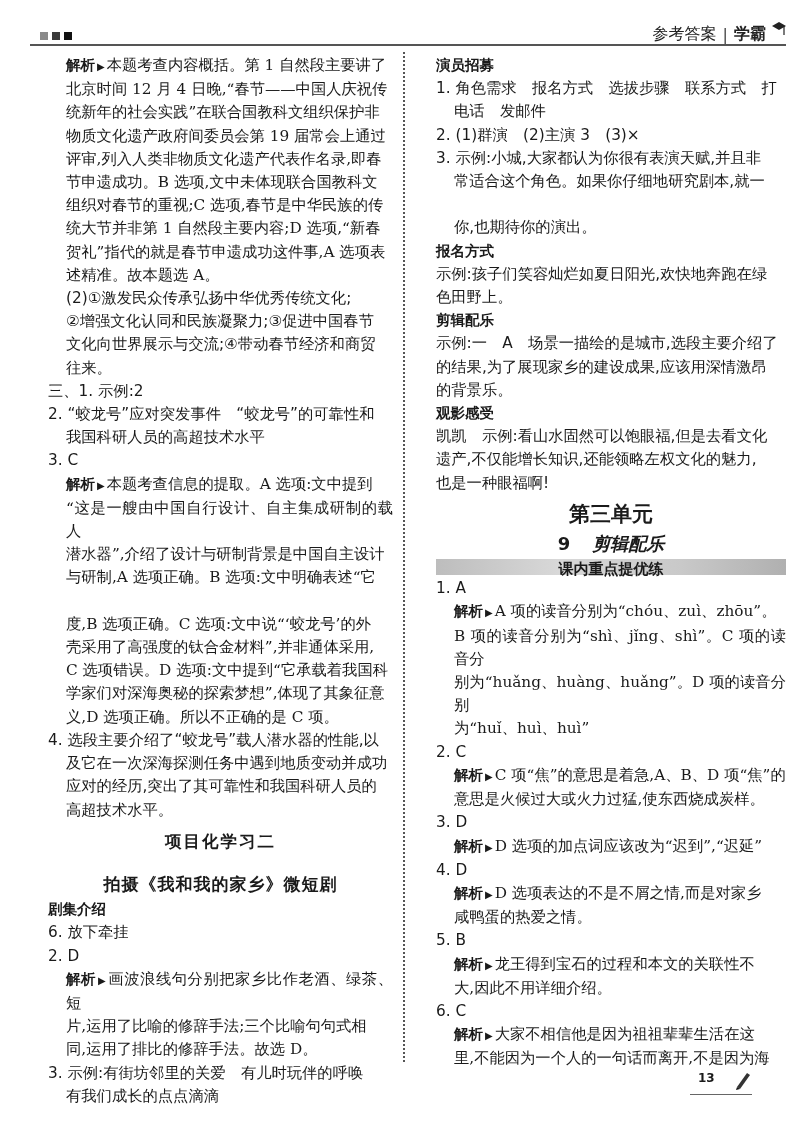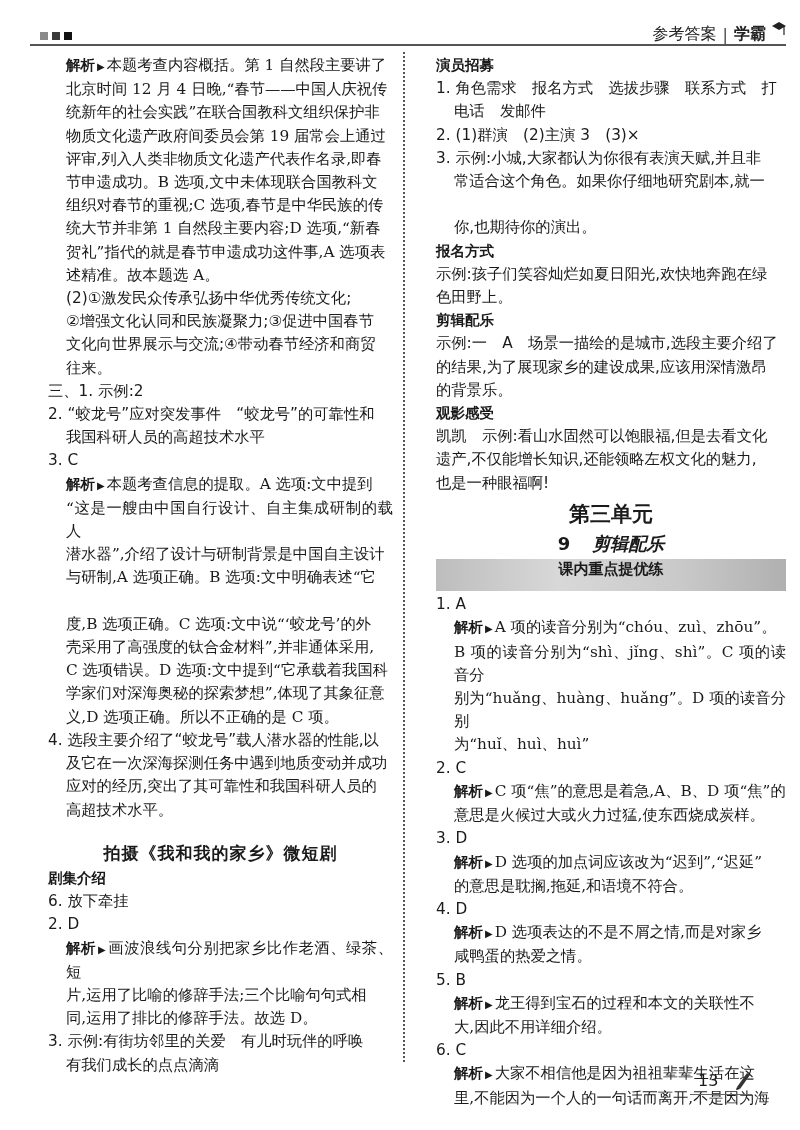--- a/index.html
+++ b/index.html
@@ -28,24 +28,24 @@
   .jx { font-family: Liberation Mono, monospace; font-weight: bold; font-size: 14.5px; }
   .tri { font-size: 10px; display: inline-block; margin: 0 2px; }
   .sub { font-family: "DejaVu Sans", sans-serif; font-weight: bold; font-size: 14.5px; margin: 0; }
   .sans { font-family: "DejaVu Sans", sans-serif; }
   .h-center { text-align: center; font-weight: bold; margin: 0; }
   .h-proj { font-size: 16.5px; letter-spacing: 2px; margin-top: 8px; margin-bottom: 4px; }
   .h-proj2 { font-size: 17px; letter-spacing: 1px; margin-bottom: 2px; margin-top: 20px; }
   .h-unit { font-size: 21px; margin-top: 8px; font-family: "DejaVu Sans", sans-serif; }
   .h-lesson { font-size: 18px; margin: 6px 0 4px; font-style: italic; }
   .h-lesson .n { font-style: normal; font-family: "DejaVu Sans", sans-serif; margin-right: 22px; }
-  .bar { margin: 2px 0 2px; height: 32px; background: linear-gradient(90deg, #bdbdbd, #d8d8d8 35%, #c9c9c9 70%, #b0b0b0);
+  .bar { margin: 2px 0 2px; height: 16px; background: linear-gradient(90deg, #bdbdbd, #d8d8d8 35%, #c9c9c9 70%, #b0b0b0);
          text-align: center; font-family: "DejaVu Sans", sans-serif; font-weight: bold; font-size: 15px; line-height: 20px; }
   .footer { position: absolute; left: 690px; top: 1070px; width: 62px; border-bottom: 1.5px solid #666;
-            font-family: "DejaVu Sans", sans-serif; font-size: 16px; height: 24px; }
+            font-family: "DejaVu Sans", sans-serif; font-size: 12px; height: 24px; font-weight: bold; }
   .footer .pg { position: absolute; left: 8px; top: 1px; }
   .footer .pencil { position: absolute; right: 0; top: 0; }
 </style>
 </head>
 <body>
 
 <div class="header">
   <div class="squares">
       <span></span>
       <span></span>
@@ -103,20 +103,21 @@
     <span>C 选项错误。D 选项:文中提到“它承载着我国科</span><br>
     <span>学家们对深海奥秘的探索梦想”,体现了其象征意</span><br>
     <span>义,D 选项正确。所以不正确的是 C 项。</span>
   </div>
   <div class="p sans">
     <span>4. 选段主要介绍了“蛟龙号”载人潜水器的性能,以</span><br>
     <span class="ind" style="display:inline-block">及它在一次深海探测任务中遇到地质变动并成功</span><br>
     <span class="ind" style="display:inline-block">应对的经历,突出了其可靠性和我国科研人员的</span><br>
     <span class="ind" style="display:inline-block">高超技术水平。</span>
   </div>
+  <div class="h-center h-proj">项目化学习二</div>
   <div class="h-center h-proj2">拍摄《我和我的家乡》微短剧</div>
   <div class="sub">剧集介绍</div>
   <div class="p sans">6. 放下牵挂</div>
   <div class="p sans">2. D</div>
   <div class="p ind">
     <span class="jx">解析</span><span class="tri">▶</span><span>画波浪线句分别把家乡比作老酒、绿茶、短</span><br>
     <span>片,运用了比喻的修辞手法;三个比喻句句式相</span><br>
     <span>同,运用了排比的修辞手法。故选 D。</span>
   </div>
   <div class="p sans">
@@ -171,21 +172,20 @@
 
   <div class="p sans">2. C</div>
   <div class="p ind">
     <span class="jx">解析</span><span class="tri">▶</span><span>C 项“焦”的意思是着急,A、B、D 项“焦”的</span><br>
     <span>意思是火候过大或火力过猛,使东西烧成炭样。</span>
   </div>
 
   <div class="p sans">3. D</div>
   <div class="p ind">
     <span class="jx">解析</span><span class="tri">▶</span><span>D 选项的加点词应该改为“迟到”,“迟延”</span><br>
-    <span>的意思是耽搁,拖延,和语境不符合。</span>
   </div>
 
   <div class="p sans">4. D</div>
   <div class="p ind">
     <span class="jx">解析</span><span class="tri">▶</span><span>D 选项表达的不是不屑之情,而是对家乡</span><br>
     <span>咸鸭蛋的热爱之情。</span>
   </div>
 
   <div class="p sans">5. B</div>
   <div class="p ind">

